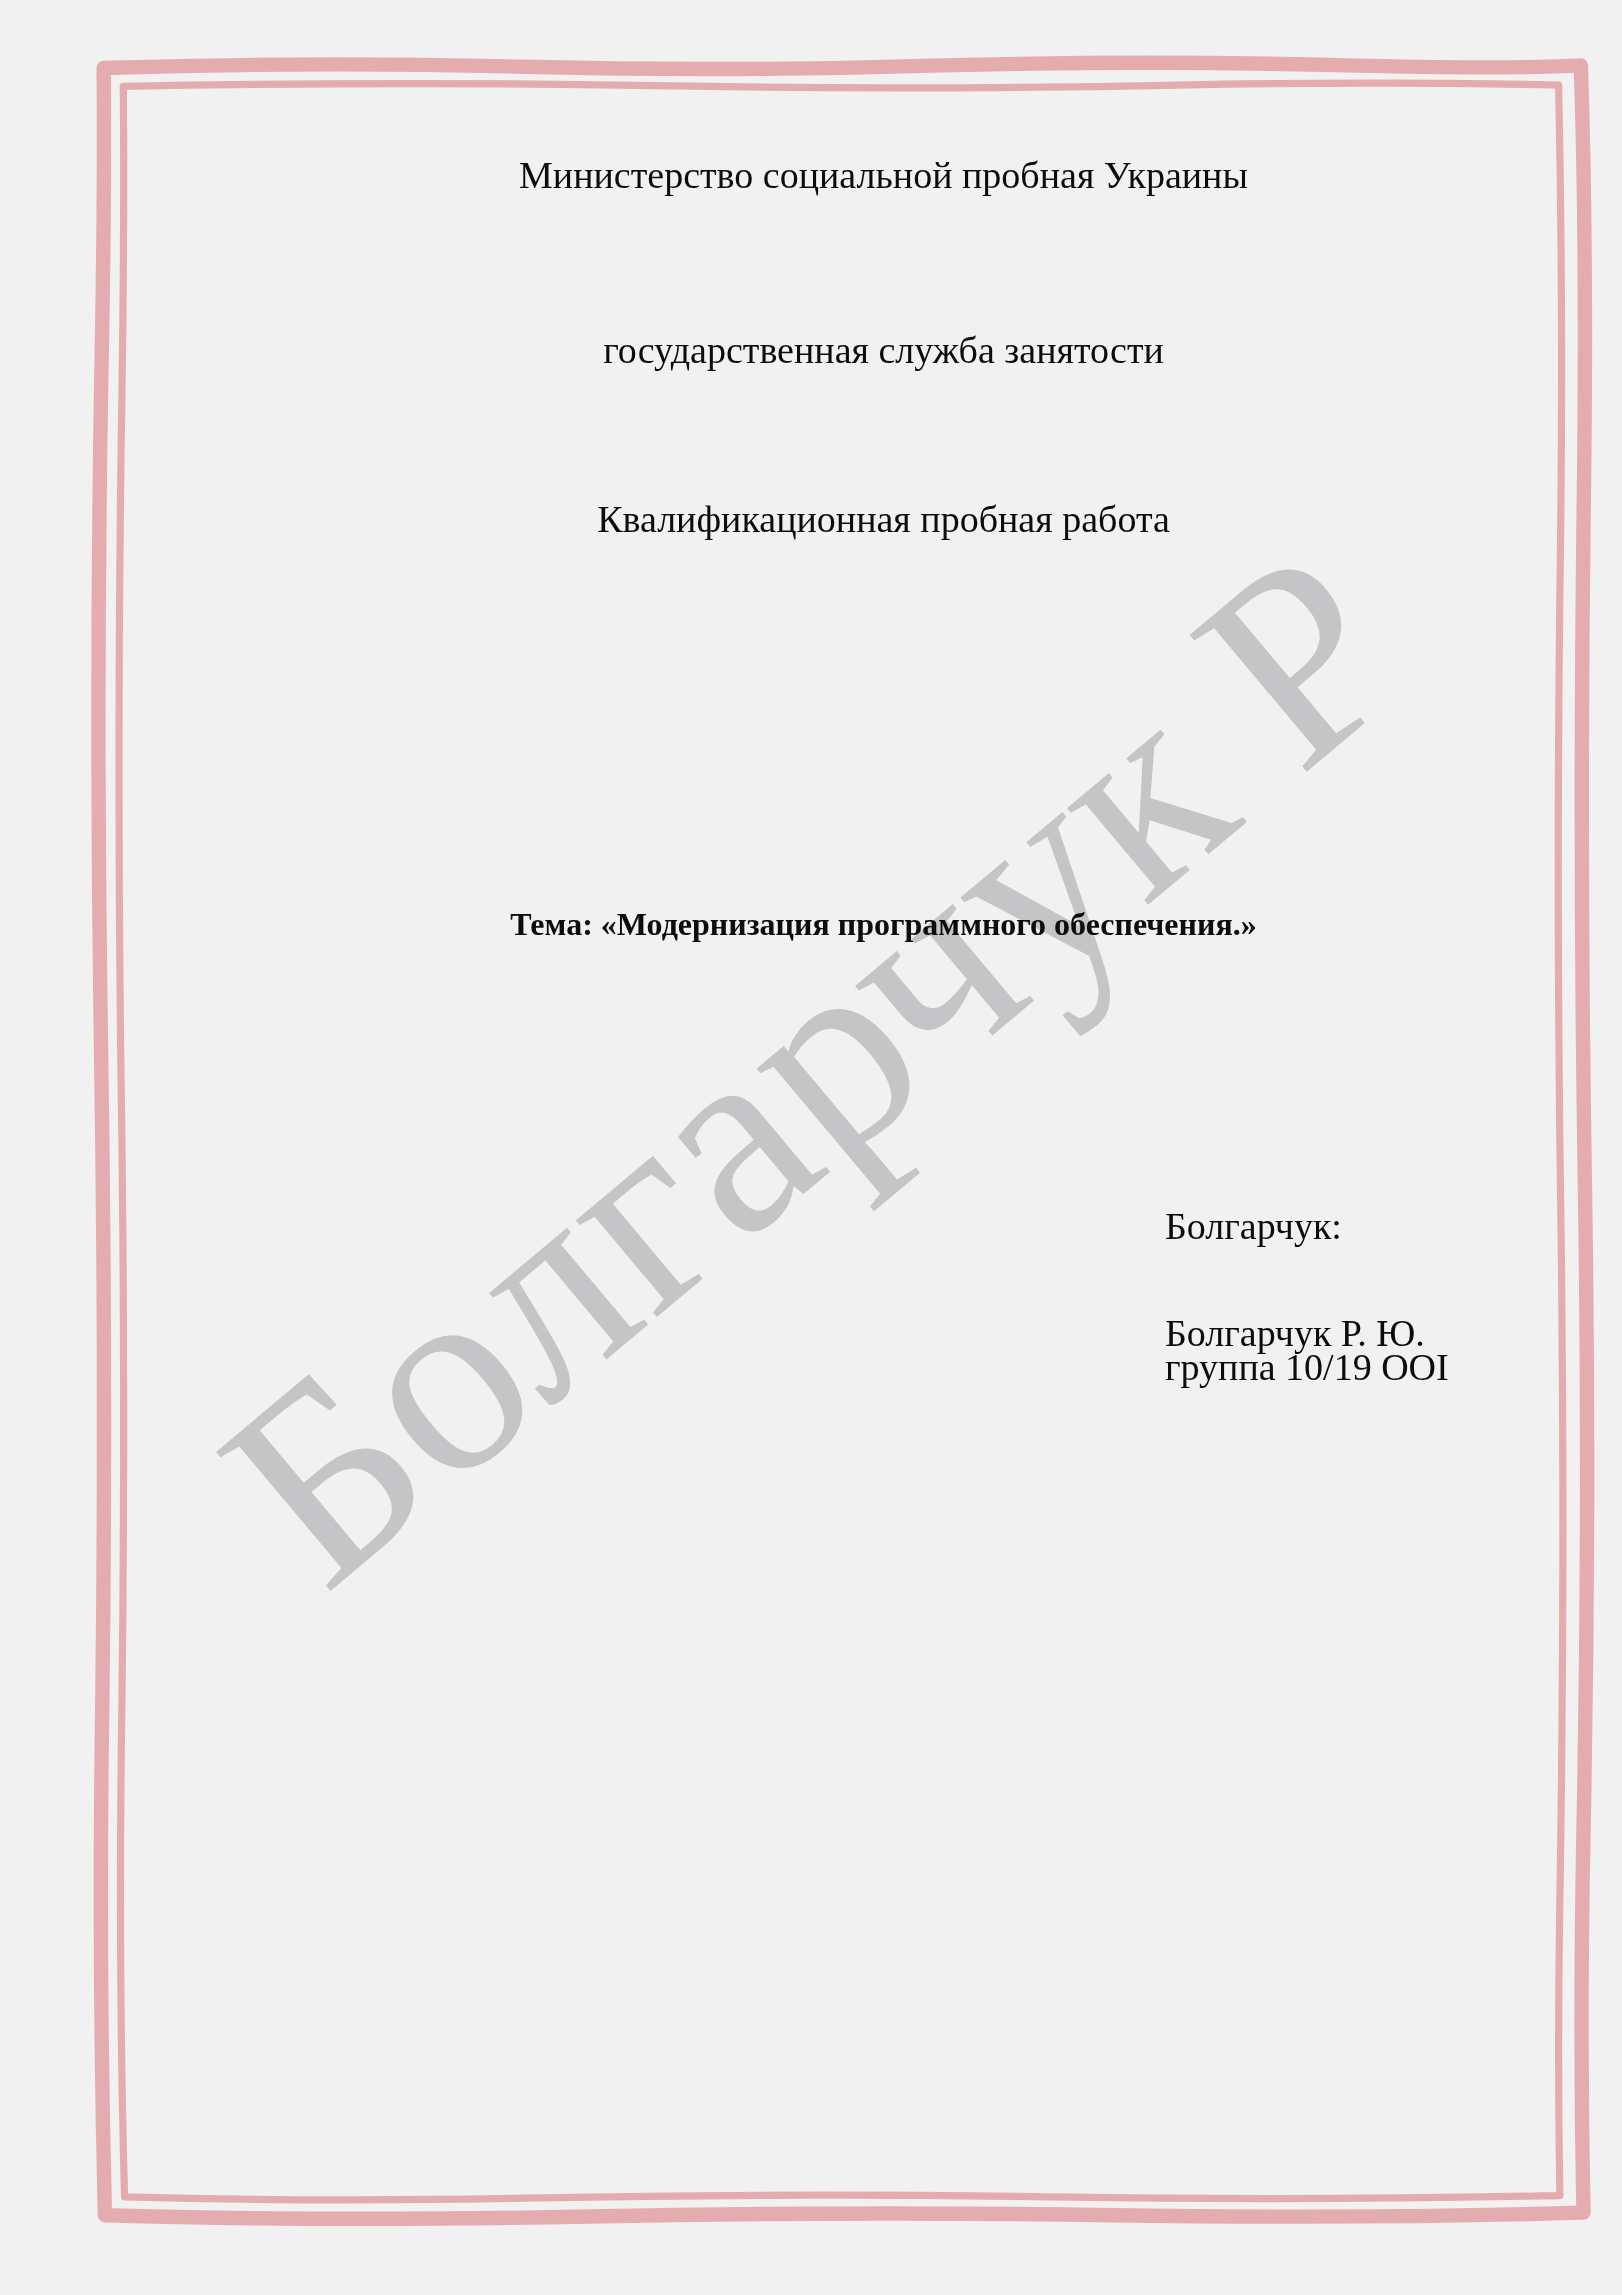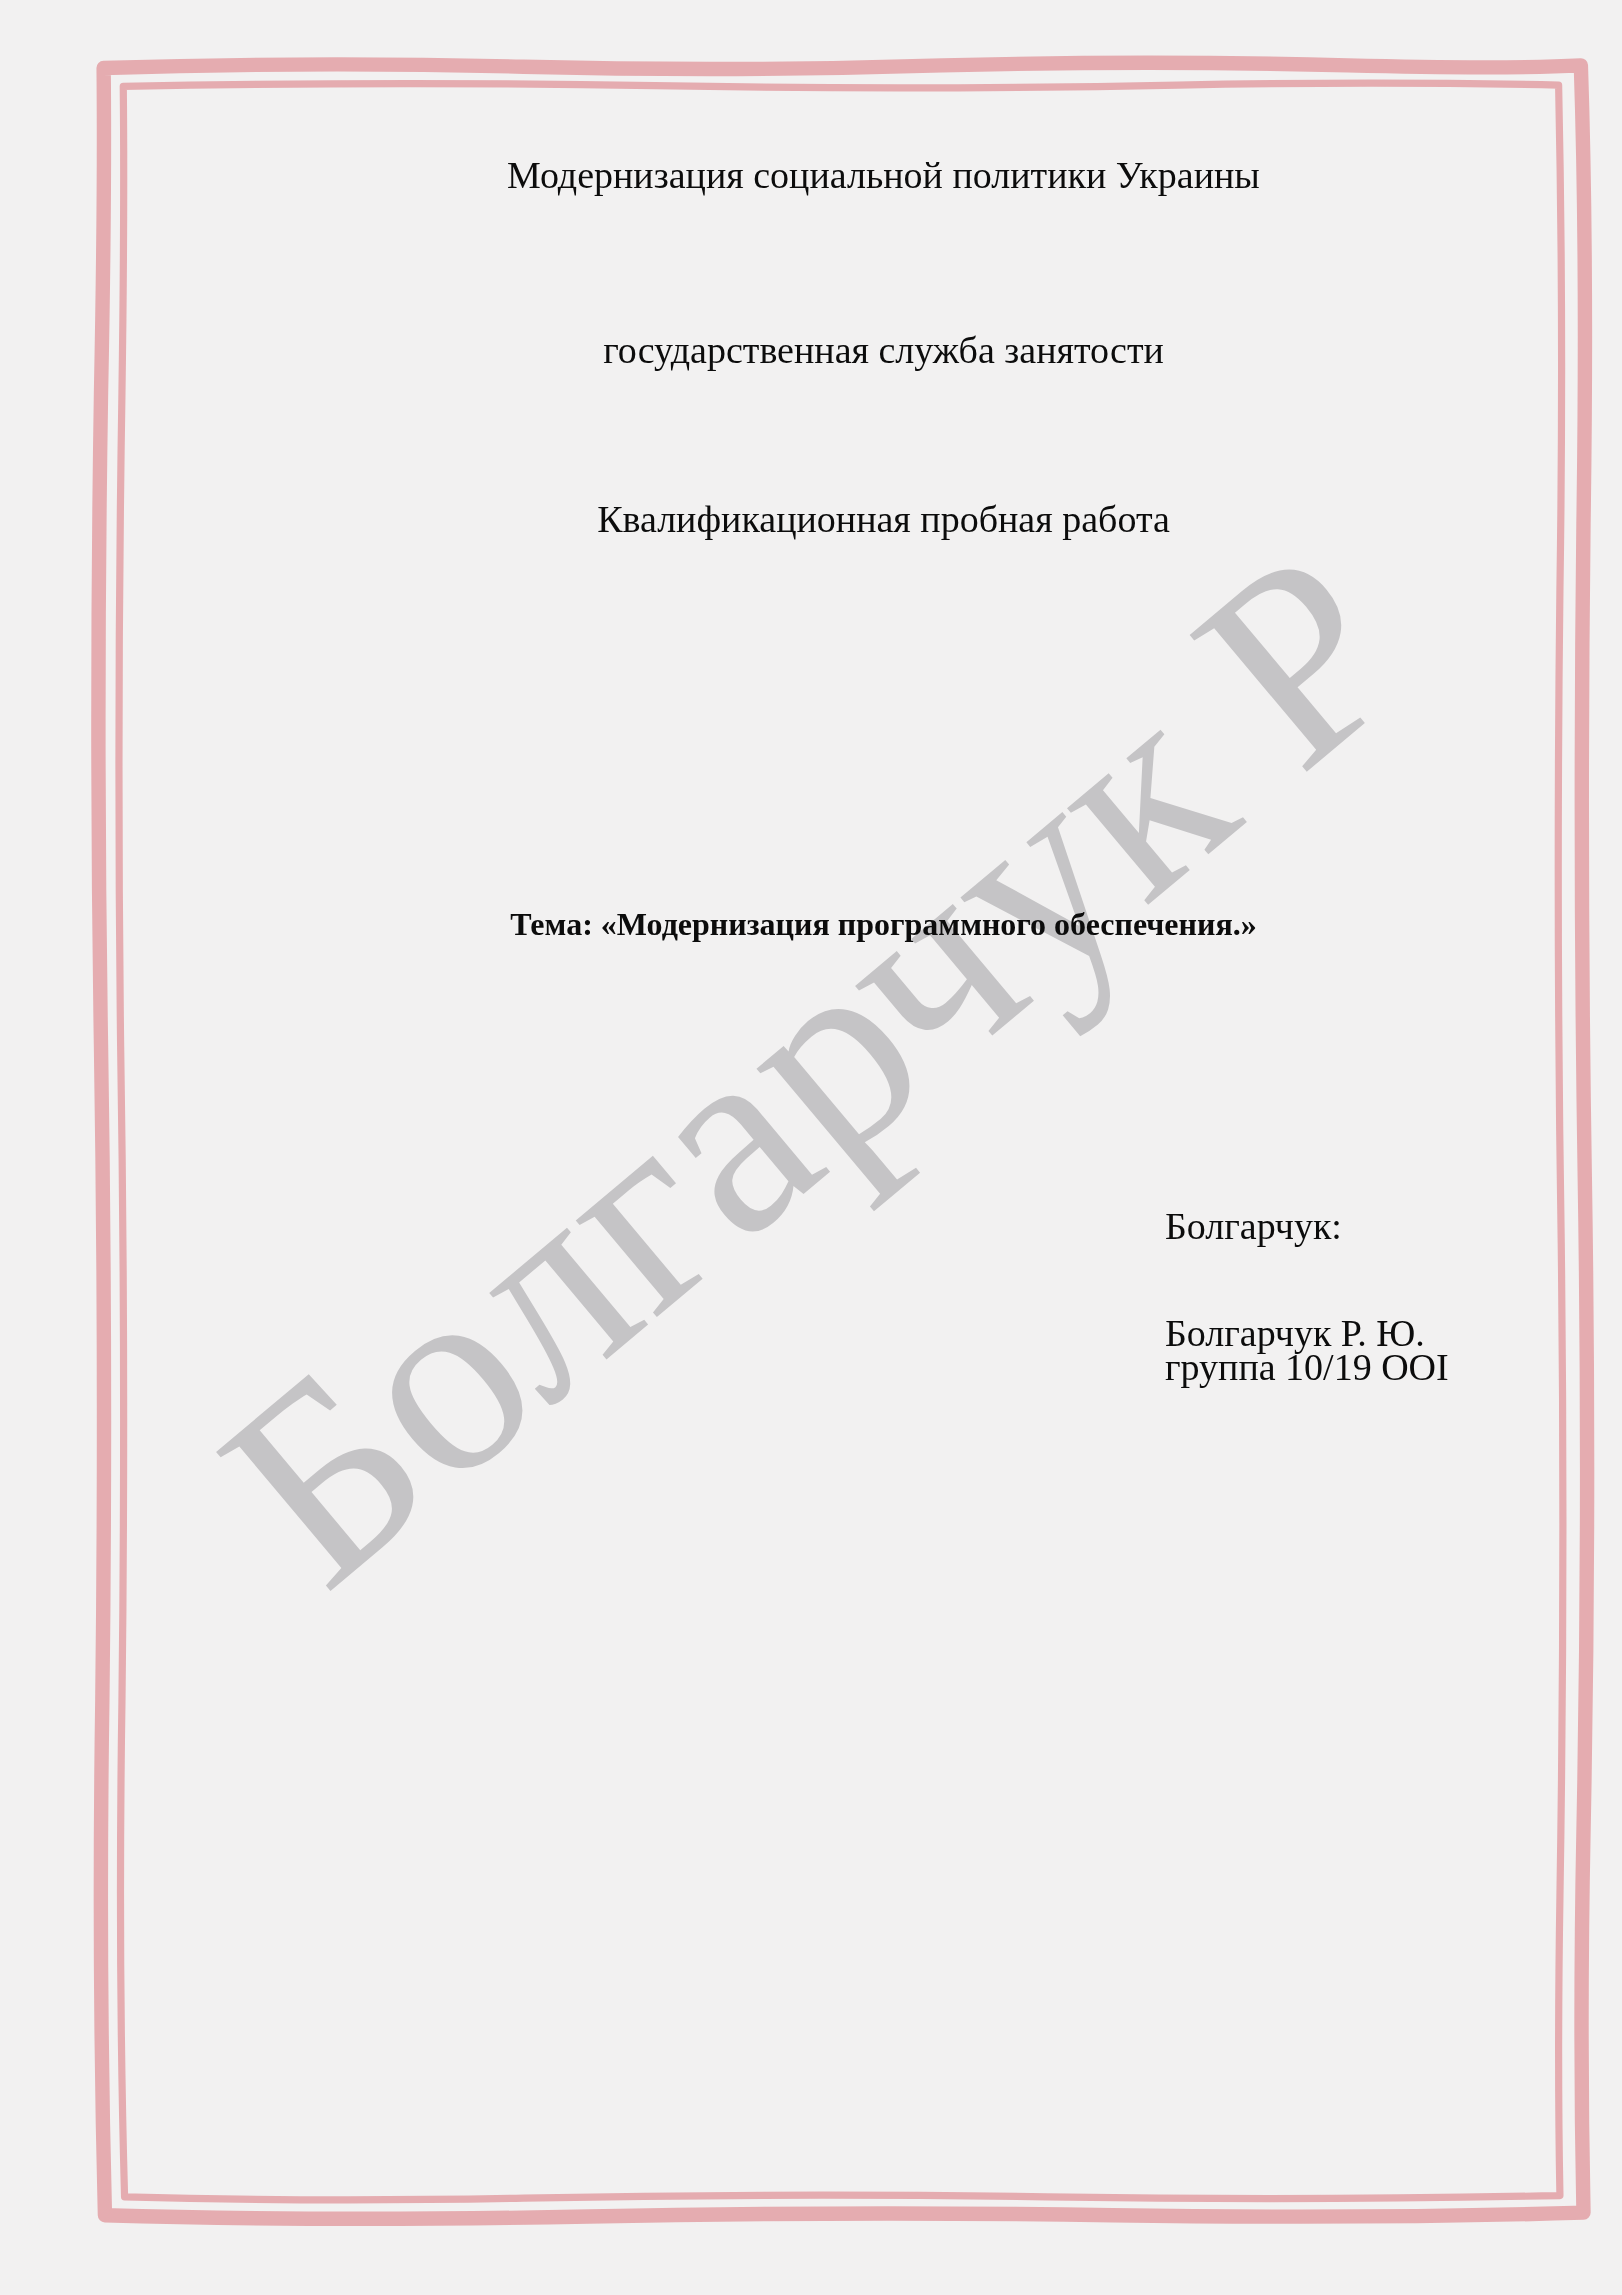--- a/index.html
+++ b/index.html
@@ -100,21 +100,21 @@
              Q 2380 3150 2384 3356
              Q 2000 3364 1600 3358
              Q 1200 3352 800 3360
              Q 480 3366 190 3358
              Q 180 3000 186 2600
              Q 192 2100 184 1600
              Q 178 1100 186 600
              Q 190 320 188 132 Z" stroke="#e5acb0"></path>
   </svg>
 
-  <div class="txt centered l1">Модернизация социальной политики Украины</div>
+  <div class="txt centered l1">Министерство социальной пробная Украины</div>
   <div class="txt centered l3">государственная служба занятости</div>
 
   <div class="txt centered l4">Квалификационная пробная работа</div>
 
   <div class="txt centered topic">Тема: «Модернизация программного обеспечения.»</div>
 
   <div class="txt right-block rb1">Болгарчук:</div>
   <div class="txt right-block rb2">Болгарчук Р. Ю.</div>
   <div class="txt right-block rb3">группа 10/19 ООІ</div>
 

